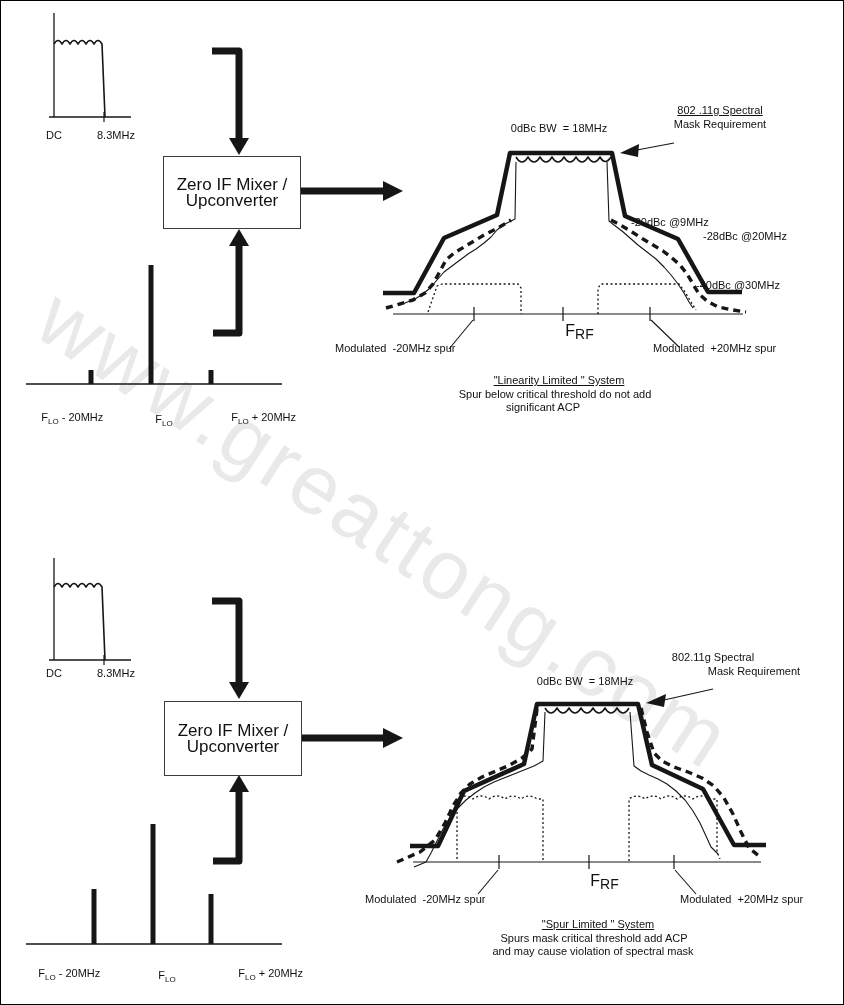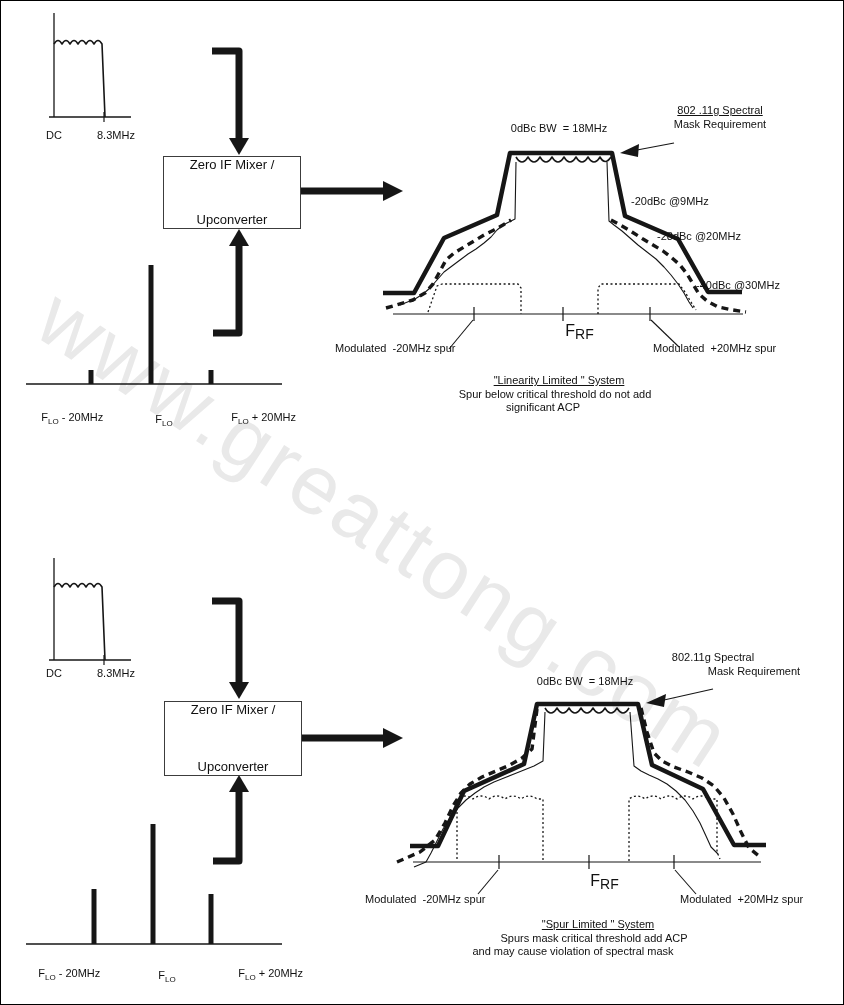--- a/index.html
+++ b/index.html
@@ -9,22 +9,22 @@
         color:#e9e9e9;white-space:nowrap;transform:rotate(33deg);transform-origin:0 0;
         z-index:0;font-family:"Liberation Sans",sans-serif;}
   svg.art{position:absolute;left:0;top:0;z-index:1;}
   .lbl{position:absolute;font-size:11px;color:#111;white-space:pre;z-index:2;line-height:12px;}
   .c{transform:translateX(-50%);}
   .u{text-decoration:underline;}
   .fsub{font-size:8px;vertical-align:-3px;}
   .frf-f{font-size:16px;}
   .frf-sub{font-size:14px;vertical-align:-3px;}
   .mixer{position:absolute;border:1.5px solid #3c3c3c;background:#fff;display:flex;
-        flex-direction:column;align-items:center;justify-content:space-between;
-        font-size:13px;color:#111;z-index:2;text-align:center;line-height:16px;white-space:pre;}
+        flex-direction:column;align-items:center;justify-content:center;
+        font-size:17px;color:#111;z-index:2;text-align:center;line-height:16px;white-space:pre;}
   .legend{position:absolute;left:373px;top:477px;width:306px;height:95px;
         border:1.5px solid #222;background:transparent;z-index:2;}
   .legend .lbl{z-index:3;}
   .lg-sample{position:absolute;left:9px;width:70px;z-index:3;}
   .lg-dotted{border-top:1px dotted #777;}
   .lg-solid{border-top:1px solid #111;}
   .lg-dashed{border-top:5px dashed #111;left:4px;}
 </style>
 </head>
 <body>
@@ -168,22 +168,22 @@
     <span>F</span><span class="fsub">LO</span>
   </div>
   <div class="lbl" style="left:218px;top:398px;">
     <span>F</span><span class="fsub">LO</span><span> + 20MHz</span>
   </div>
 
   <div class="lbl c" style="left:558px;top:121px;">0dBc BW  = 18MHz</div>
   <div class="lbl c" style="left:719px;top:103px;text-decoration:underline;">802 .11g Spectral</div>
   <div class="lbl c" style="left:719px;top:117px;">Mask Requirement</div>
 
-  <div class="lbl" style="left:630px;top:194px;">-20dBc @9MHz</div>
-  <div class="lbl" style="left:656px;top:229px;">-28dBc @20MHz</div>
+  <div class="lbl" style="left:630px;top:215px;">-20dBc @9MHz</div>
+  <div class="lbl" style="left:702px;top:229px;">-28dBc @20MHz</div>
   <div class="lbl" style="left:695px;top:278px;">-40dBc @30MHz</div>
 
   <div class="lbl" style="left:552px;top:312px;">
     <span class="frf-f">F</span><span class="frf-sub">RF</span>
   </div>
 
   <div class="lbl" style="left:334px;top:341px;">Modulated  -20MHz spur</div>
   <div class="lbl" style="left:652px;top:341px;">Modulated  +20MHz spur</div>
 
   <div class="lbl c u" style="left:558px;top:373px;">"Linearity Limited " System</div>
@@ -209,15 +209,15 @@
 
   <div class="lbl" style="left:577px;top:862px;">
     <span class="frf-f">F</span><span class="frf-sub">RF</span>
   </div>
 
   <div class="lbl" style="left:364px;top:892px;">Modulated  -20MHz spur</div>
   <div class="lbl" style="left:679px;top:892px;">Modulated  +20MHz spur</div>
 
   <div class="lbl c u" style="left:597px;top:917px;">"Spur Limited " System</div>
   <div class="lbl c" style="left:593px;top:931px;">Spurs mask critical threshold add ACP</div>
-  <div class="lbl c" style="left:572px;top:944px;">and may cause violation of spectral mask</div>
+  <div class="lbl c" style="left:592px;top:944px;">and may cause violation of spectral mask</div>
 
 </div>
 
 </body></html>

